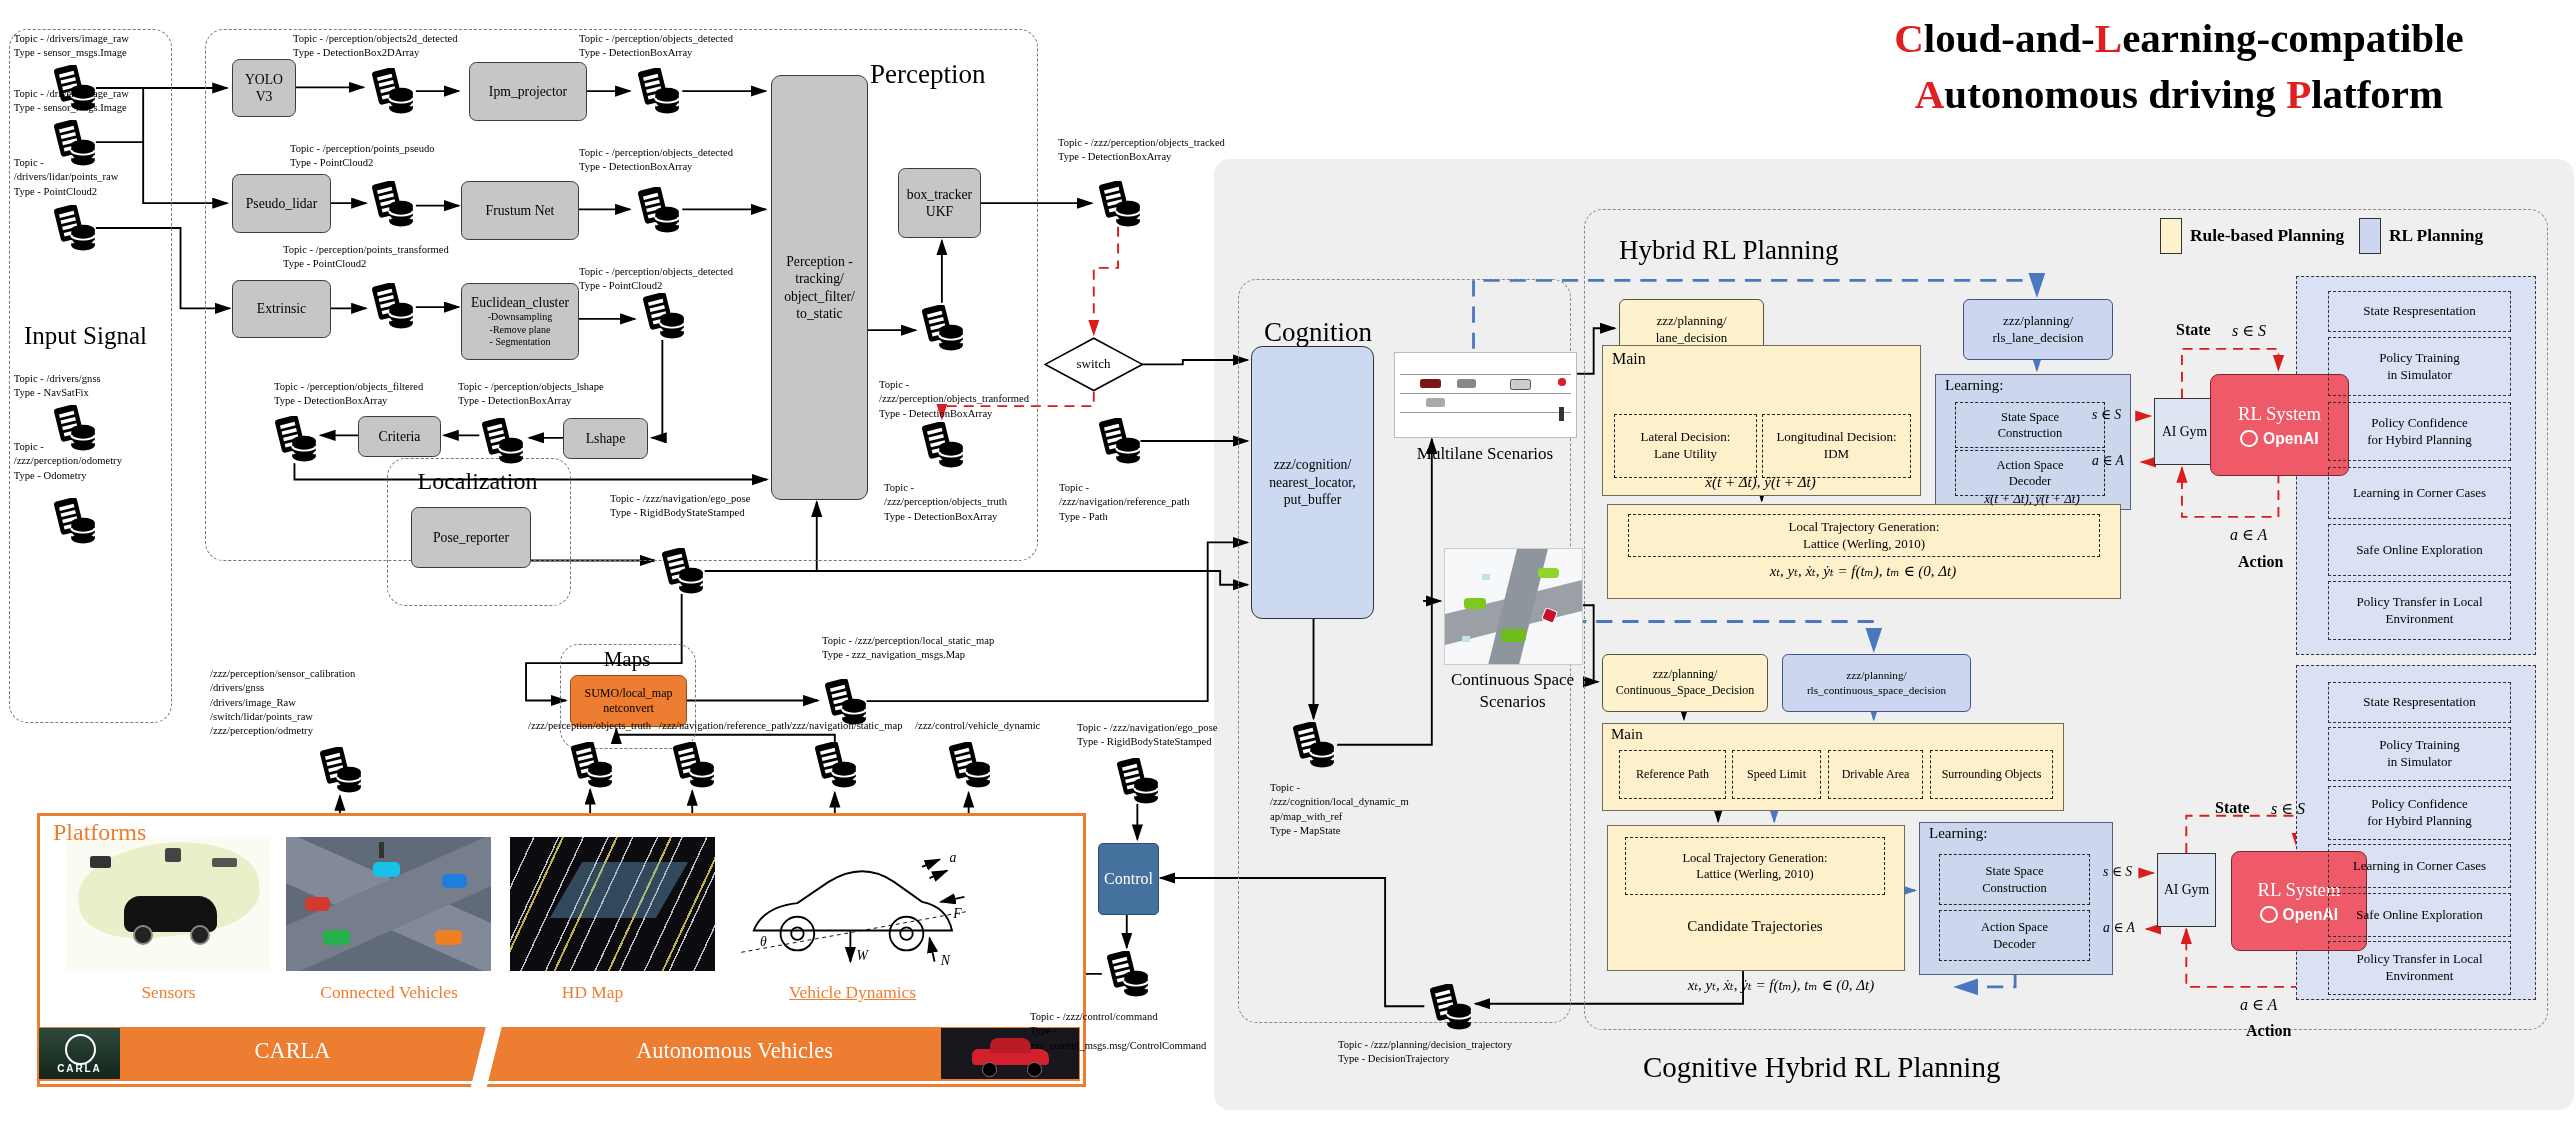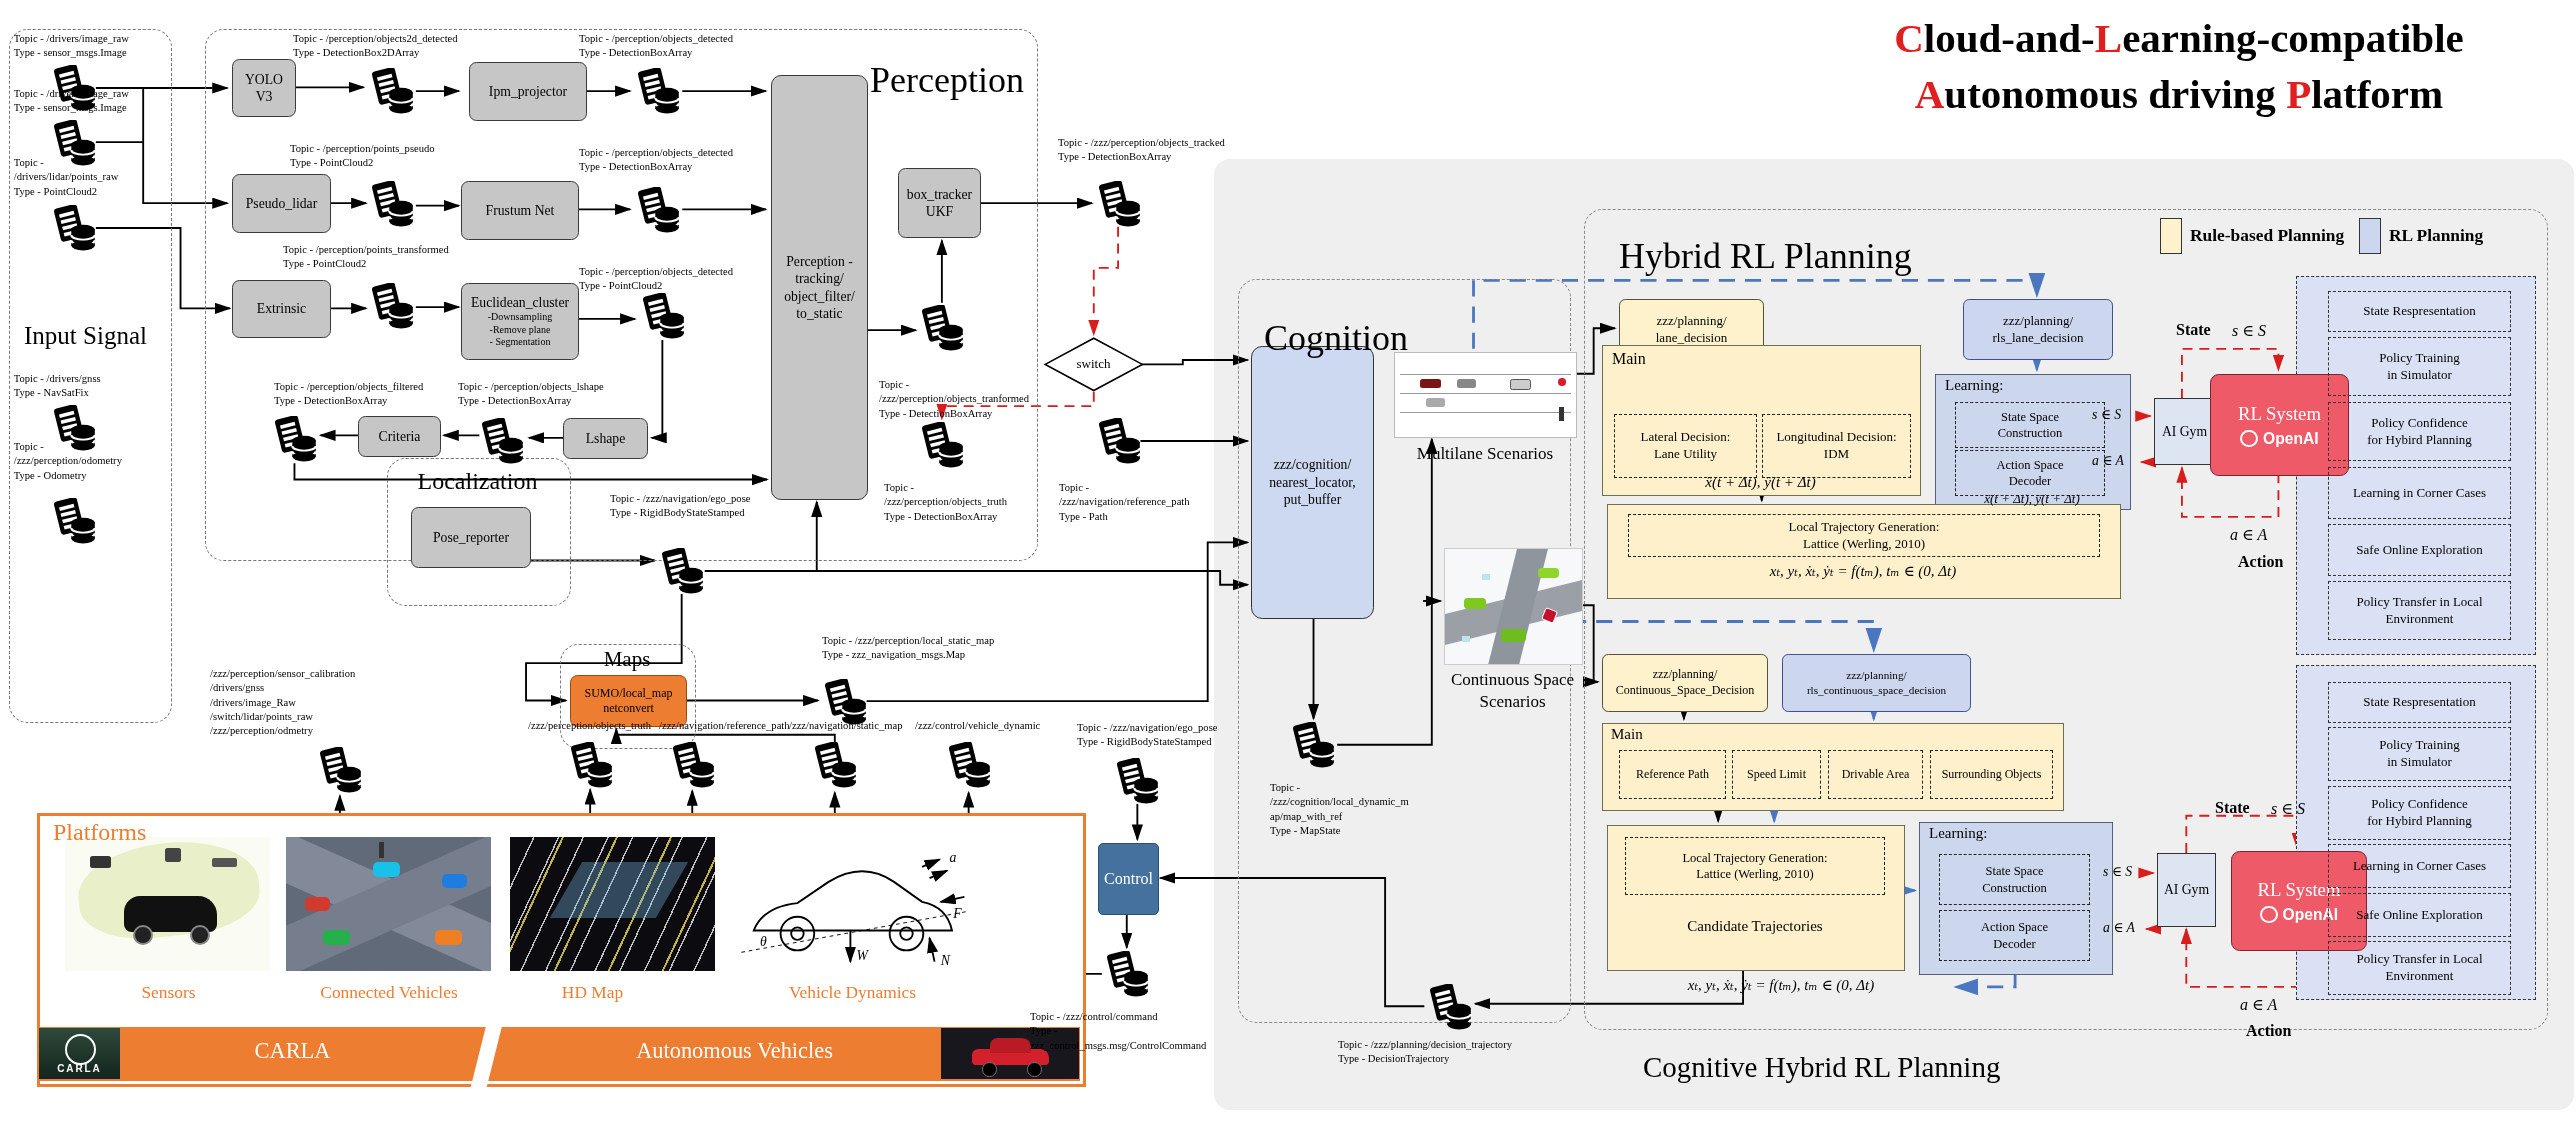--- a/index.html
+++ b/index.html
@@ -1,20 +1,20 @@
 <!DOCTYPE html>
 <html style="font-size:10px"><head>
 <meta charset="utf-8">
 <style>
   html,body{margin:0;padding:0;background:#fff;}
   body{width:2576px;height:1139px;position:relative;font-family:"Liberation Serif","DejaVu Serif",serif;color:#000;overflow:hidden;}
   .abs{position:absolute;}
   .topic{position:absolute;font-size:10.6px;line-height:14.3px;white-space:nowrap;z-index:3;}
   .dashbox{position:absolute;border:1.2px dashed #777;border-radius:18.7px;z-index:1;}
-  .sect{position:absolute;font-size:36px;z-index:3;white-space:nowrap;}
+  .sect{position:absolute;font-size:27px;z-index:3;white-space:nowrap;}
   .node{position:absolute;background:#c6c6c6;border:1.2px solid #3a3a3a;border-radius:7.5px;display:flex;flex-direction:column;align-items:center;justify-content:center;text-align:center;font-size:13.7px;line-height:1.25;z-index:2;}
   .ynode{position:absolute;background:#fdf2cc;border:1.2px solid #54543a;border-radius:6.2px;display:flex;flex-direction:column;align-items:center;justify-content:center;text-align:center;font-size:13px;line-height:1.3;z-index:2;}
   .bnode{position:absolute;background:#ccd6ee;border:1.2px solid #41528a;border-radius:6.2px;display:flex;flex-direction:column;align-items:center;justify-content:center;text-align:center;font-size:13px;line-height:1.3;z-index:2;}
   .bigy{position:absolute;background:#fdf0cb;border:1.2px solid #6e6e52;z-index:2;}
   .bigb{position:absolute;background:#ccd6ec;border:1.2px solid #55607e;z-index:2;}
   .subdash{position:absolute;border:1.2px dashed #222;display:flex;flex-direction:column;align-items:center;justify-content:center;text-align:center;font-size:13px;line-height:1.3;z-index:3;}
   .dbi{position:absolute;width:47px;height:47px;z-index:2;}
   .eq{position:absolute;font-style:italic;font-size:15px;text-align:center;z-index:3;white-space:nowrap;}
   .lbl{position:absolute;z-index:3;white-space:nowrap;}
   .featbox{position:absolute;background:#dbe1f4;border:1.9px dashed #333;z-index:2;}
@@ -676,21 +676,21 @@
         <text x="195" y="198">W</text>
         <text x="330" y="205">N</text>
         <text x="40" y="175">θ</text>
     </g>
   </svg>
 </div>
 
 <div class="orange-lbl" style="left:106px;top:982px;width:125px;">Sensors</div>
 <div class="orange-lbl" style="left:308px;top:982px;width:162px;">Connected Vehicles</div>
 <div class="orange-lbl" style="left:530px;top:982px;width:125px;">HD Map</div>
-<div class="orange-lbl" style="left:778px;top:982px;width:149px;">Vehicle Dynamics</div>
+<div class="orange-lbl" style="left:778px;top:982px;width:149px;text-decoration:underline;">Vehicle Dynamics</div>
 
 <div class="abs" style="left:37px;top:1027px;width:1043px;height:54px;background:#ed7d31;z-index:2;"></div>
 <div class="imgtile" style="left:39px;top:1028px;width:81px;height:51px;background:linear-gradient(#2e4a3c,#13241c);z-index:3;">
   <div class="abs" style="left:26px;top:6.2px;width:27px;height:27px;border:2.5px solid #fff;border-radius:50%;"></div>
   <div class="abs" style="left:0;top:35px;width:81px;text-align:center;color:#fff;font-family:'Liberation Sans',sans-serif;font-weight:bold;font-size:10px;letter-spacing:1.9px;">CARLA</div>
 </div>
 <div class="lbl" style="left:162px;top:1038px;width:261px;text-align:center;color:#fff;font-size:22.4px;z-index:3;">CARLA</div>
 <div class="abs" style="left:479px;top:1021px;width:16px;height:66px;background:#fff;transform:skewX(-14deg);z-index:3;"></div>
 <div class="lbl" style="left:560px;top:1038px;width:349px;text-align:center;color:#fff;font-size:22.4px;z-index:3;">Autonomous Vehicles</div>
 <div class="imgtile" style="left:941px;top:1028px;width:138px;height:51px;background:#17171d;z-index:3;">

